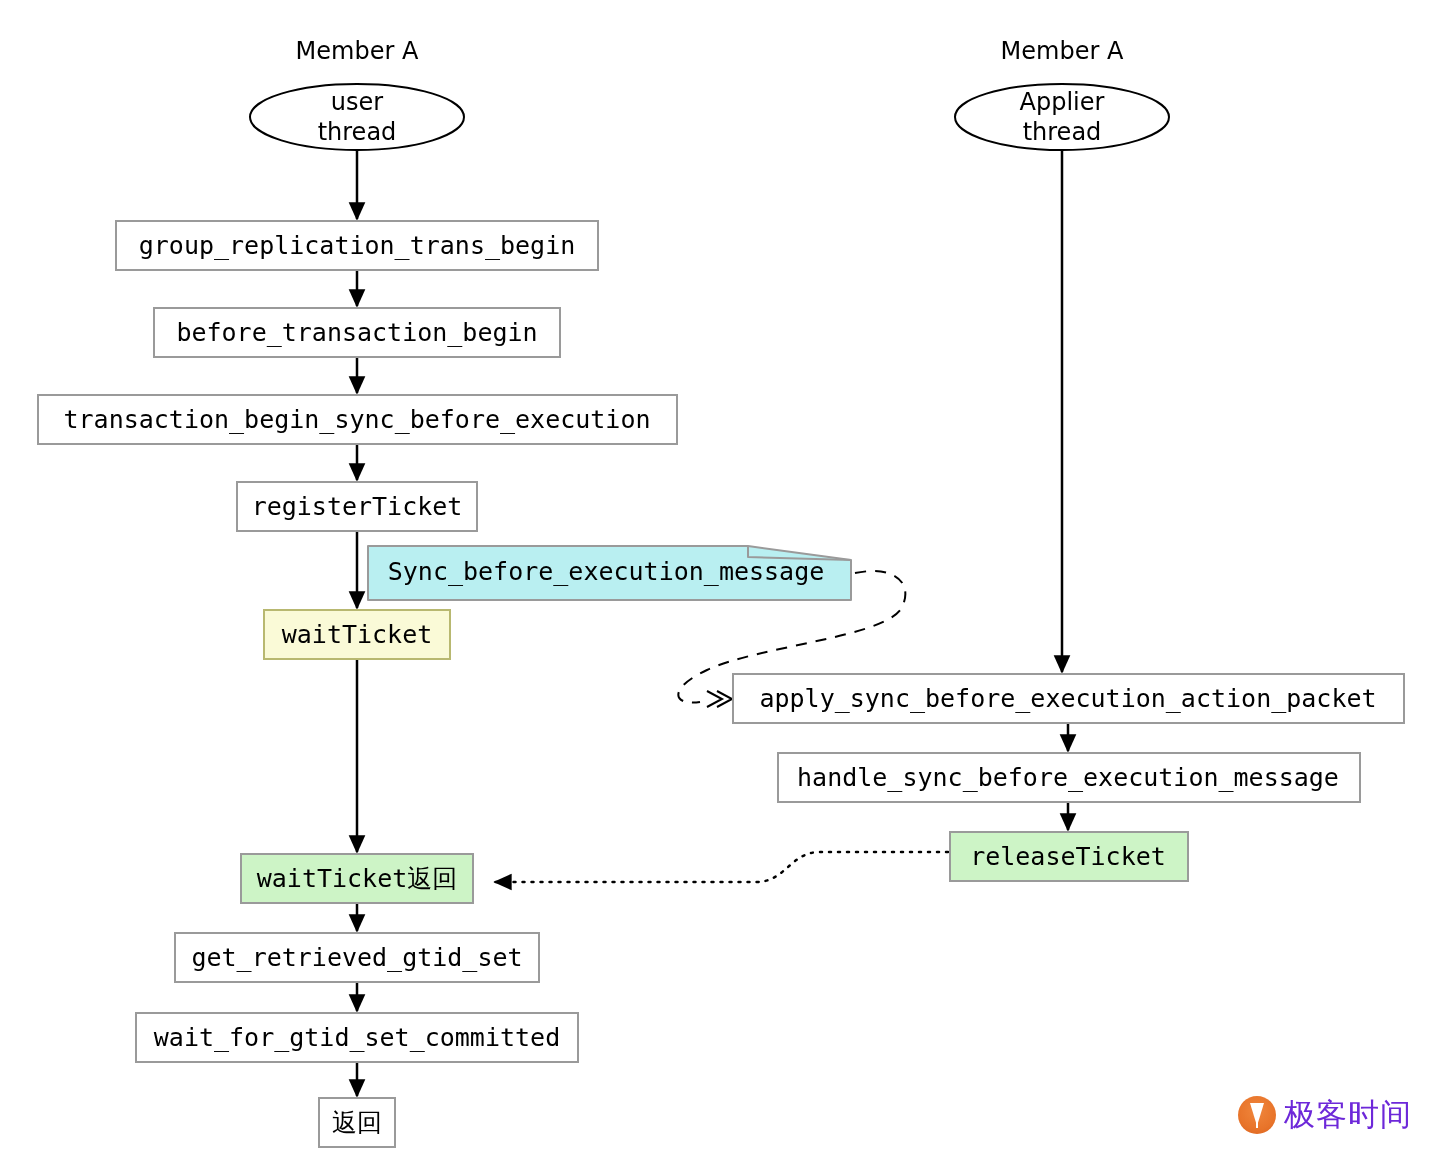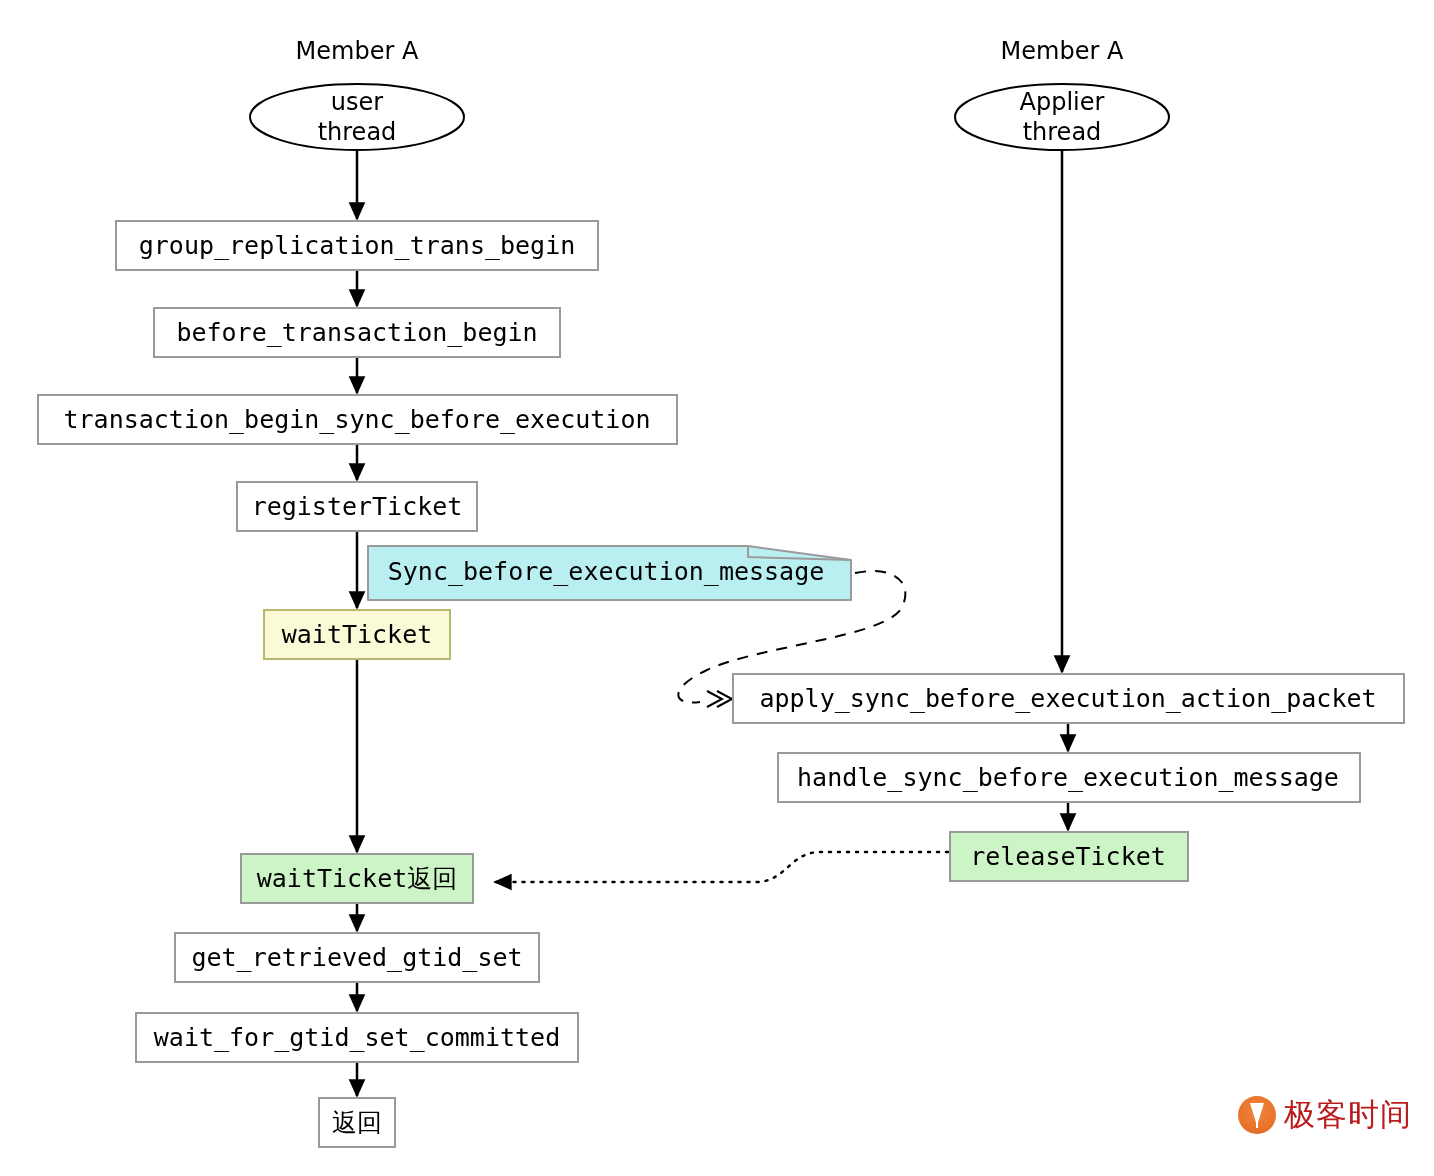--- a/index.html
+++ b/index.html
@@ -119,21 +119,21 @@
     left: 50%;
     top: 9px;
     transform: translateX(-50%);
     width: 2px; height: 23px;
     background: #ffffff;
     z-index: 2;
   }
   #watermark .wm-text {
     font-family: "DejaVu Sans", sans-serif;
     font-size: 31px;
-    color: #b91c1c;
+    color: #6d28d9;
     letter-spacing: 1px;
     font-weight: 500;
     white-space: nowrap;
   }
 </style>
 </head>
 <body>
 
 <svg id="diagram" viewBox="0 0 1434 1176">
   <defs>

